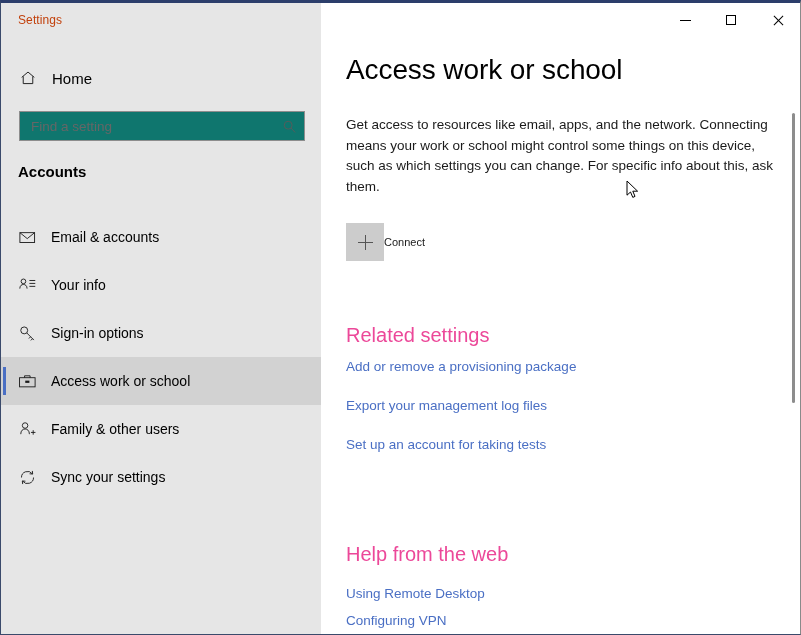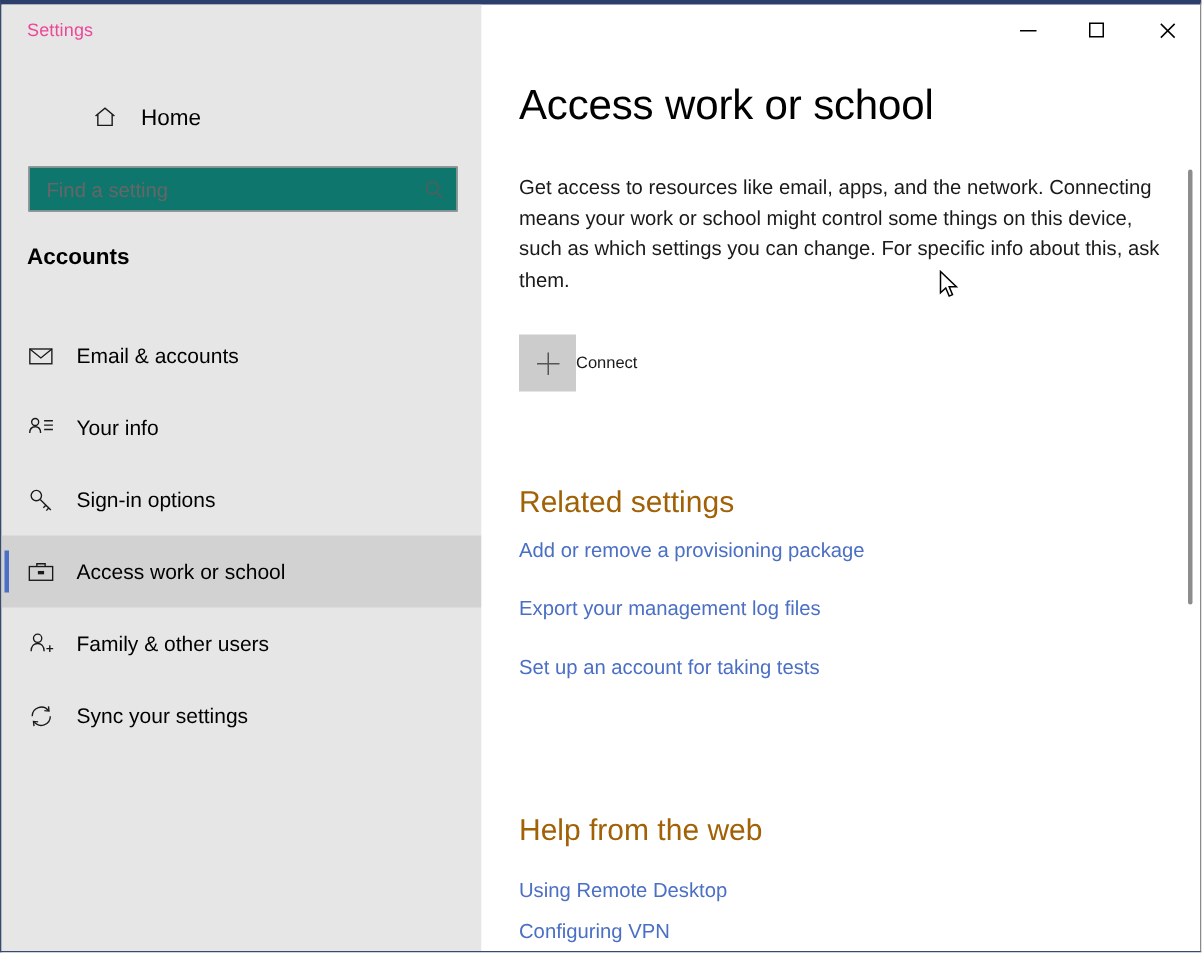--- a/index.html
+++ b/index.html
@@ -34,21 +34,21 @@
     width: 100%;
     height: 37px;
     background: transparent;
     z-index: 5;
   }
   .title-text {
     position: absolute;
     left: 17px;
     top: 10px;
     font-size: 12px;
-    color: #ec4899;
+    color: #c2410c;
     letter-spacing: 0.1px;
   }
   .winbtns {
     position: absolute;
     right: 0; top: 0;
     display: flex;
     height: 34px;
   }
   .winbtn {
     width: 46px;
@@ -103,21 +103,20 @@
   }
   .home-row {
     position: absolute;
     left: 0;
     top: 59px;
     width: 320px;
     height: 32px;
     display: flex;
     align-items: center;
     cursor: default;
-    margin-left: 42px;
   }
   .home-row .ico {
     width: 20px;
     margin-left: 17px;
     display: flex;
     align-items: center;
     justify-content: center;
   }
   .home-row .lbl {
     margin-left: 14px;
@@ -260,21 +259,21 @@
   .plus:after  { top: 0; left: 7px; height: 15px; width: 1.5px; }
   .connect-label {
     font-size: 11px;
     color: #1a1a1a;
   }
   .subhead {
     position: absolute;
     left: 25px;
     font-size: 20px;
     font-weight: normal;
-    color: #a16207;
+    color: #ec4899;
     text-align: right;
   }
   .subhead.related { top: 318px; }
   .subhead.help    { top: 537px; }
   .link {
     position: absolute;
     left: 25px;
     font-size: 13.5px;
     color: #4a6fc4;
     text-decoration: none;

